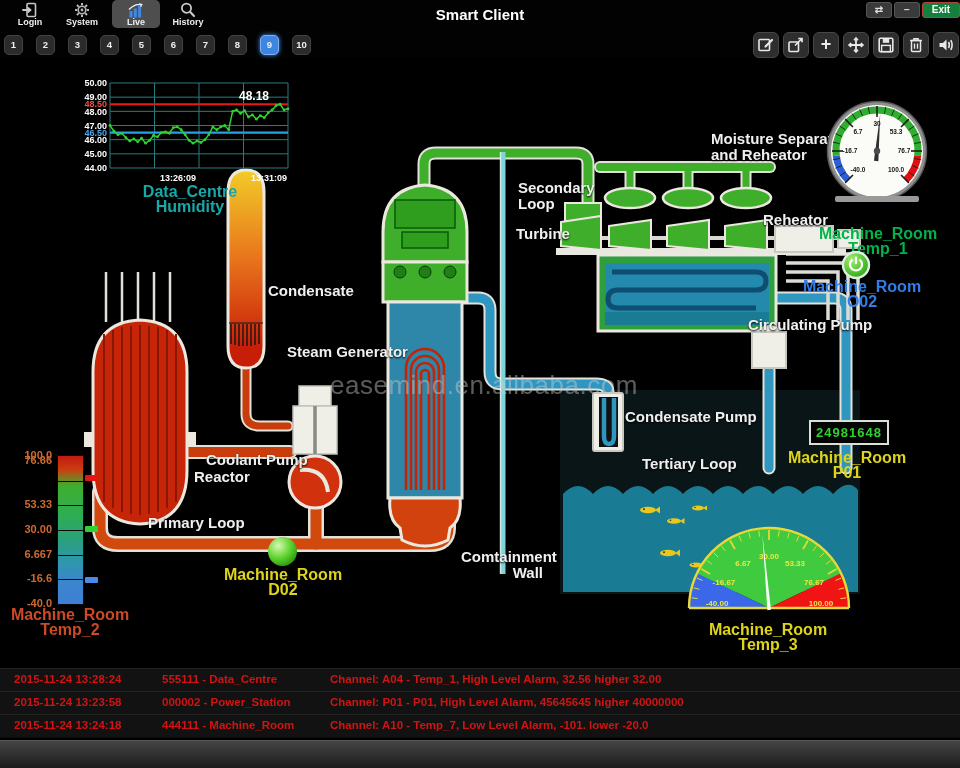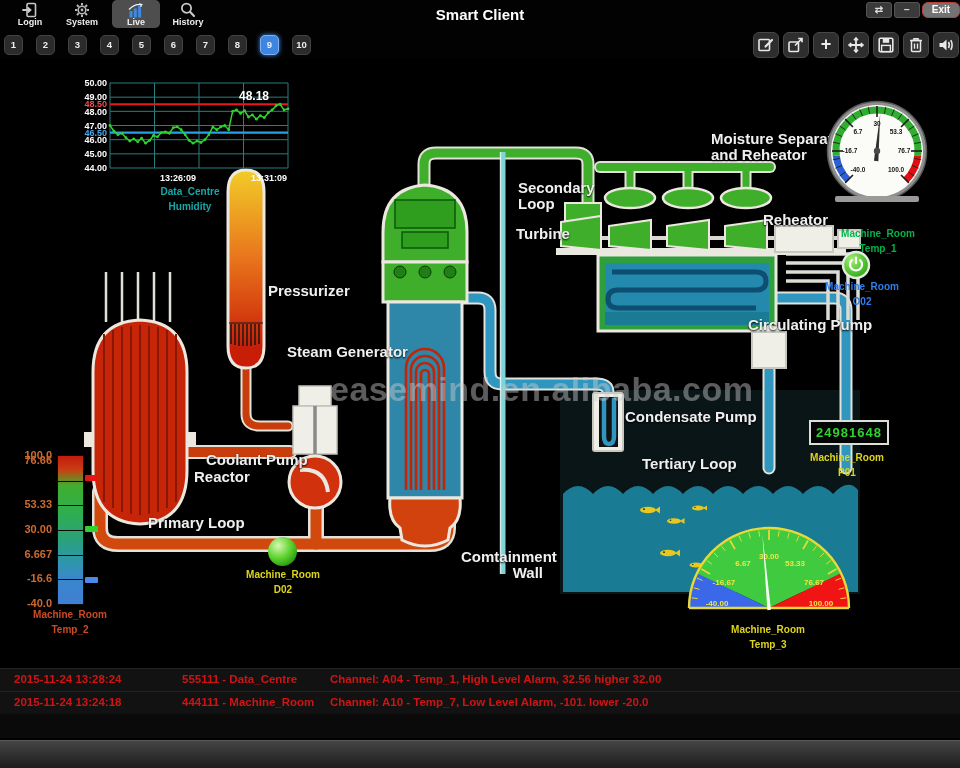--- a/index.html
+++ b/index.html
@@ -8,54 +8,54 @@
   .abs{position:absolute;}
   
   .titlebar{position:absolute;left:0;top:0;width:960px;height:28px;background:#020202;}
   .nav{position:absolute;top:0;width:48px;height:28px;text-align:center;cursor:pointer;}
   .nav.active{background:#4e4e4e;border-radius:5px;}
   .navicon{position:absolute;left:15px;top:1px;}
   .navlbl{position:absolute;left:0;right:0;bottom:1px;font-size:9px;font-weight:bold;color:#efefef;}
   .apptitle{position:absolute;left:0;right:0;top:6px;text-align:center;font-size:15px;font-weight:bold;color:#fff;pointer-events:none;}
   .winbtn{position:absolute;top:2px;width:24px;height:14px;background:#3a3a3a;border:1px solid #555;border-radius:3px;
     color:#ddd;font-size:10px;line-height:13px;text-align:center;font-weight:bold;cursor:pointer;}
-  .winbtn.exit{background:#737373;border-color:#b84038;color:#fff;border-radius:6px;}
+  .winbtn.exit{background:#15803d;border-color:#b84038;color:#fff;}
   
   .pagebar{position:absolute;left:0;top:28px;width:960px;height:30px;background:#020202;}
   #pages{position:absolute;left:4px;top:6px;}
   .pagebtn{display:inline-block;width:17px;height:18px;margin-right:13px;background:#2b2b2b;border:1px solid #434343;
     border-radius:5px;color:#eee;font-size:9.5px;line-height:18px;text-align:center;font-weight:bold;cursor:pointer;}
   .pagebtn.active{background:#3d85e0;border-color:#7fb0f0;box-shadow:0 0 5px #4a90e8;}
   .toolbtn{position:absolute;top:4px;width:24px;height:24px;background:#2e2e2e;border:1px solid #474747;
     border-radius:6px;cursor:pointer;text-align:center;}
   .toolbtn svg{margin-top:2px;}
   .toolbtn .glyph{color:#eee;font-size:18px;font-weight:bold;line-height:22px;display:block;}
   
-  .wlabel{position:absolute;text-align:center;font-weight:bold;font-size:10px;line-height:15px;white-space:nowrap;}
+  .wlabel{position:absolute;text-align:center;font-weight:bold;font-size:16px;line-height:15px;white-space:nowrap;}
   .dlabel{position:absolute;color:#efefef;font-weight:bold;font-size:15px;line-height:16px;white-space:nowrap;
     text-shadow:0 1px 2px #000;}
-  .watermark{position:absolute;left:330px;top:370px;width:360px;font-size:34px;font-weight:bold;
+  .watermark{position:absolute;left:330px;top:370px;width:360px;font-size:26px;font-weight:normal;
     color:rgba(205,205,205,0.45);letter-spacing:0.5px;}
   
   .bartick{position:absolute;left:8px;width:44px;text-align:right;font-size:11px;font-weight:bold;color:#cf6a2f;}
   .bargauge{position:absolute;left:57px;top:455px;width:25px;height:148px;border:1px solid #0c0c0c;
     background:linear-gradient(180deg,#c01c10 0%,#cc3c10 9%,#3fae2f 20%,#2fae4f 38%,#2aa276 55%,#2f96ae 72%,#3a86cc 84%,#3f7fd4 100%);}
   .barline{position:absolute;left:0;width:25px;height:1px;background:#0a0a0a;}
   .barmark{position:absolute;left:85px;width:13px;height:6px;border-radius:1px;}
   
   .sphere{position:absolute;width:29px;height:29px;border-radius:50%;
     background:radial-gradient(circle at 35% 30%,#d8f8b2,#5fd42f 45%,#2f9e14 75%,#1d7208);}
   .numdisp{position:absolute;left:809px;top:420px;width:76px;height:21px;background:#040404;
     border:2px solid #d8e0d8;text-align:center;font-size:13px;font-weight:bold;color:#2fd32f;line-height:21px;letter-spacing:1px;}
   
   #alarms{position:absolute;left:0;top:668px;width:960px;height:70px;background:#0a0a0a;}
   .alarm-row{position:relative;height:22px;border-top:1px solid #232323;background:#121212;}
   .alarm-row span{position:absolute;top:4px;font-size:11.5px;font-weight:bold;color:#d01414;white-space:nowrap;}
   .al-time{left:14px;width:150px;}
-  .al-source{left:182px;width:132px;}
+  .al-source{left:162px;width:132px;}
   .al-message{left:330px;right:8px;}
   
   .statusbar{position:absolute;left:0;top:740px;width:960px;height:28px;
     background:linear-gradient(#454545,#1b1b1b);border-top:1px solid #585858;}
   svg text{font-family:"Liberation Sans",sans-serif;}
   .tlab{font-size:9px;font-weight:bold;}
   .tval{font-size:12px;font-weight:bold;}
   .glab{font-size:6.5px;font-weight:bold;}
   .g3lab{font-size:8px;font-weight:bold;}
 </style>
@@ -297,21 +297,21 @@
 
     <g>
       <rect x="593" y="393" width="30" height="58" rx="2" fill="#efefe8" stroke="#c8c8c0" stroke-width="2"></rect>
       <rect x="599" y="397" width="19" height="50" fill="#111"></rect>
       <path d="M604 398 V436 Q604 444 609 444 Q614 444 614 436 V398" fill="none" stroke="#2f96c0" stroke-width="4.5"></path>
     </g>
   </svg>
 
   <div class="watermark">easemind.en.alibaba.com</div>
 
-  <div class="dlabel" style="left:268px;top:283px">Pressurizer</div>
+  <div class="dlabel" style="left:268px;top:283px">Condensate</div>
   <div class="dlabel" style="left:287px;top:344px">Steam Generator</div>
   <div class="dlabel" style="left:206px;top:452px">Coolant Pump</div>
   <div class="dlabel" style="left:194px;top:469px">Reactor</div>
   <div class="dlabel" style="left:148px;top:515px">Primary Loop</div>
   <div class="dlabel" style="left:518px;top:180px">
     <div>Secondary</div>
     <div>Loop</div>
   </div>
   <div class="dlabel" style="left:516px;top:226px">Turbine</div>
   <div class="dlabel" style="left:711px;top:131px">
@@ -562,20 +562,25 @@
     <div>P01</div>
   </div>
 
   <div id="alarms">
       <div class="alarm-row">
         <span class="al-time">2015-11-24 13:28:24</span>
         <span class="al-source">555111 - Data_Centre</span>
         <span class="al-message">Channel: A04 - Temp_1, High Level Alarm, 32.56 higher 32.00</span>
       </div>
       <div class="alarm-row">
+        <span class="al-time">2015-11-24 13:23:58</span>
+        <span class="al-source">000002 - Power_Station</span>
+        <span class="al-message">Channel: P01 - P01, High Level Alarm, 45645645 higher 40000000</span>
+      </div>
+      <div class="alarm-row">
         <span class="al-time">2015-11-24 13:24:18</span>
         <span class="al-source">444111 - Machine_Room</span>
         <span class="al-message">Channel: A10 - Temp_7, Low Level Alarm, -101. lower -20.0</span>
       </div>
     </div>
 
   <div class="statusbar">
     
     
     

